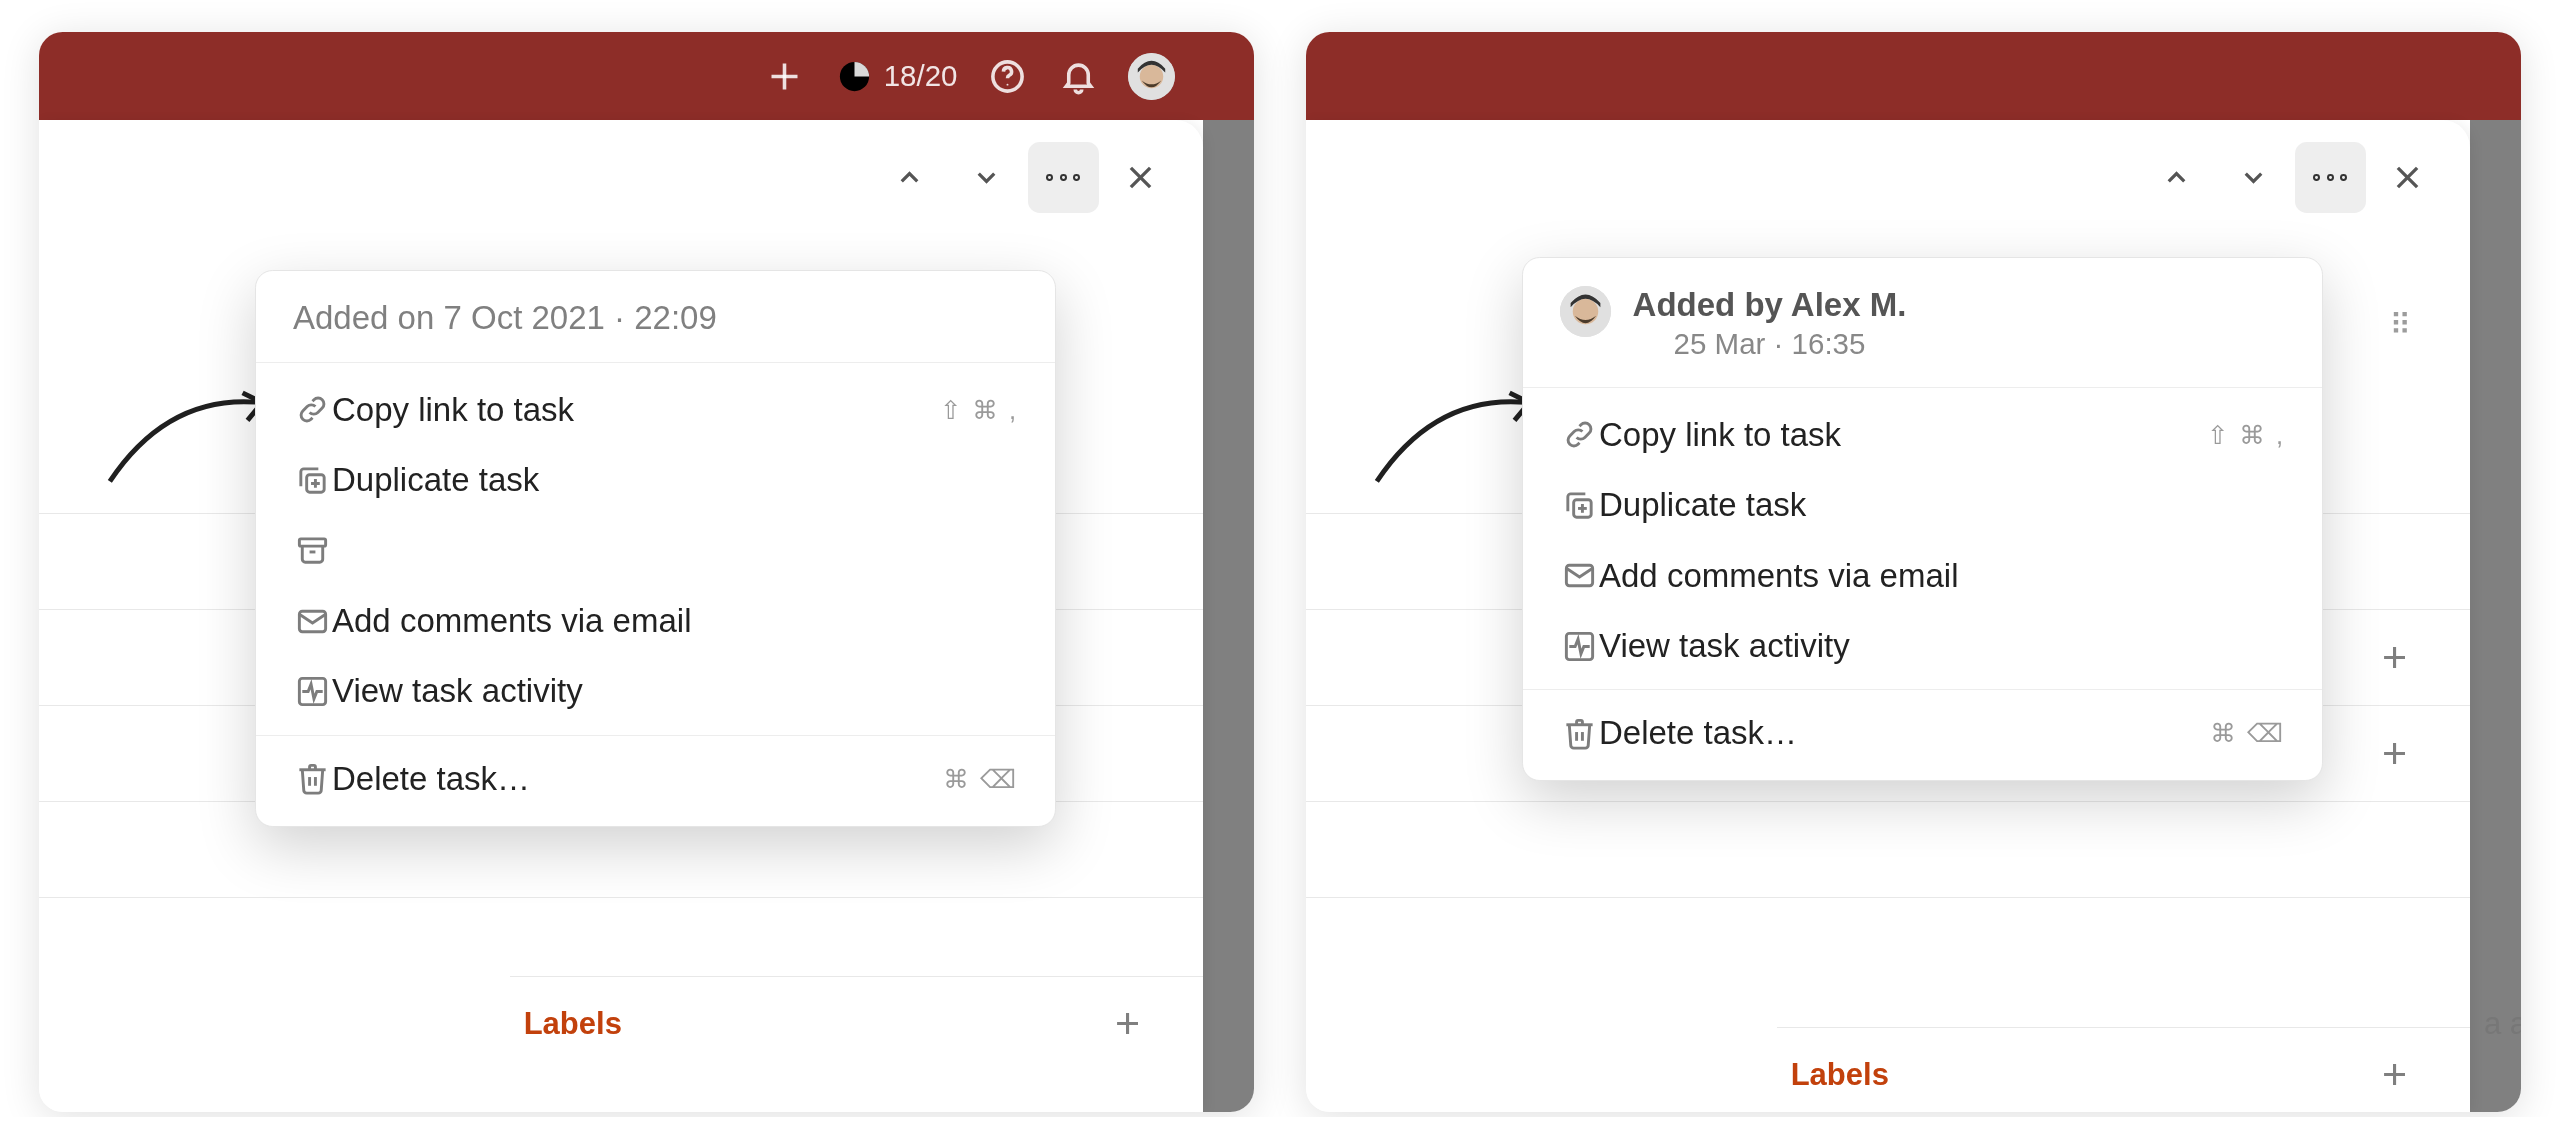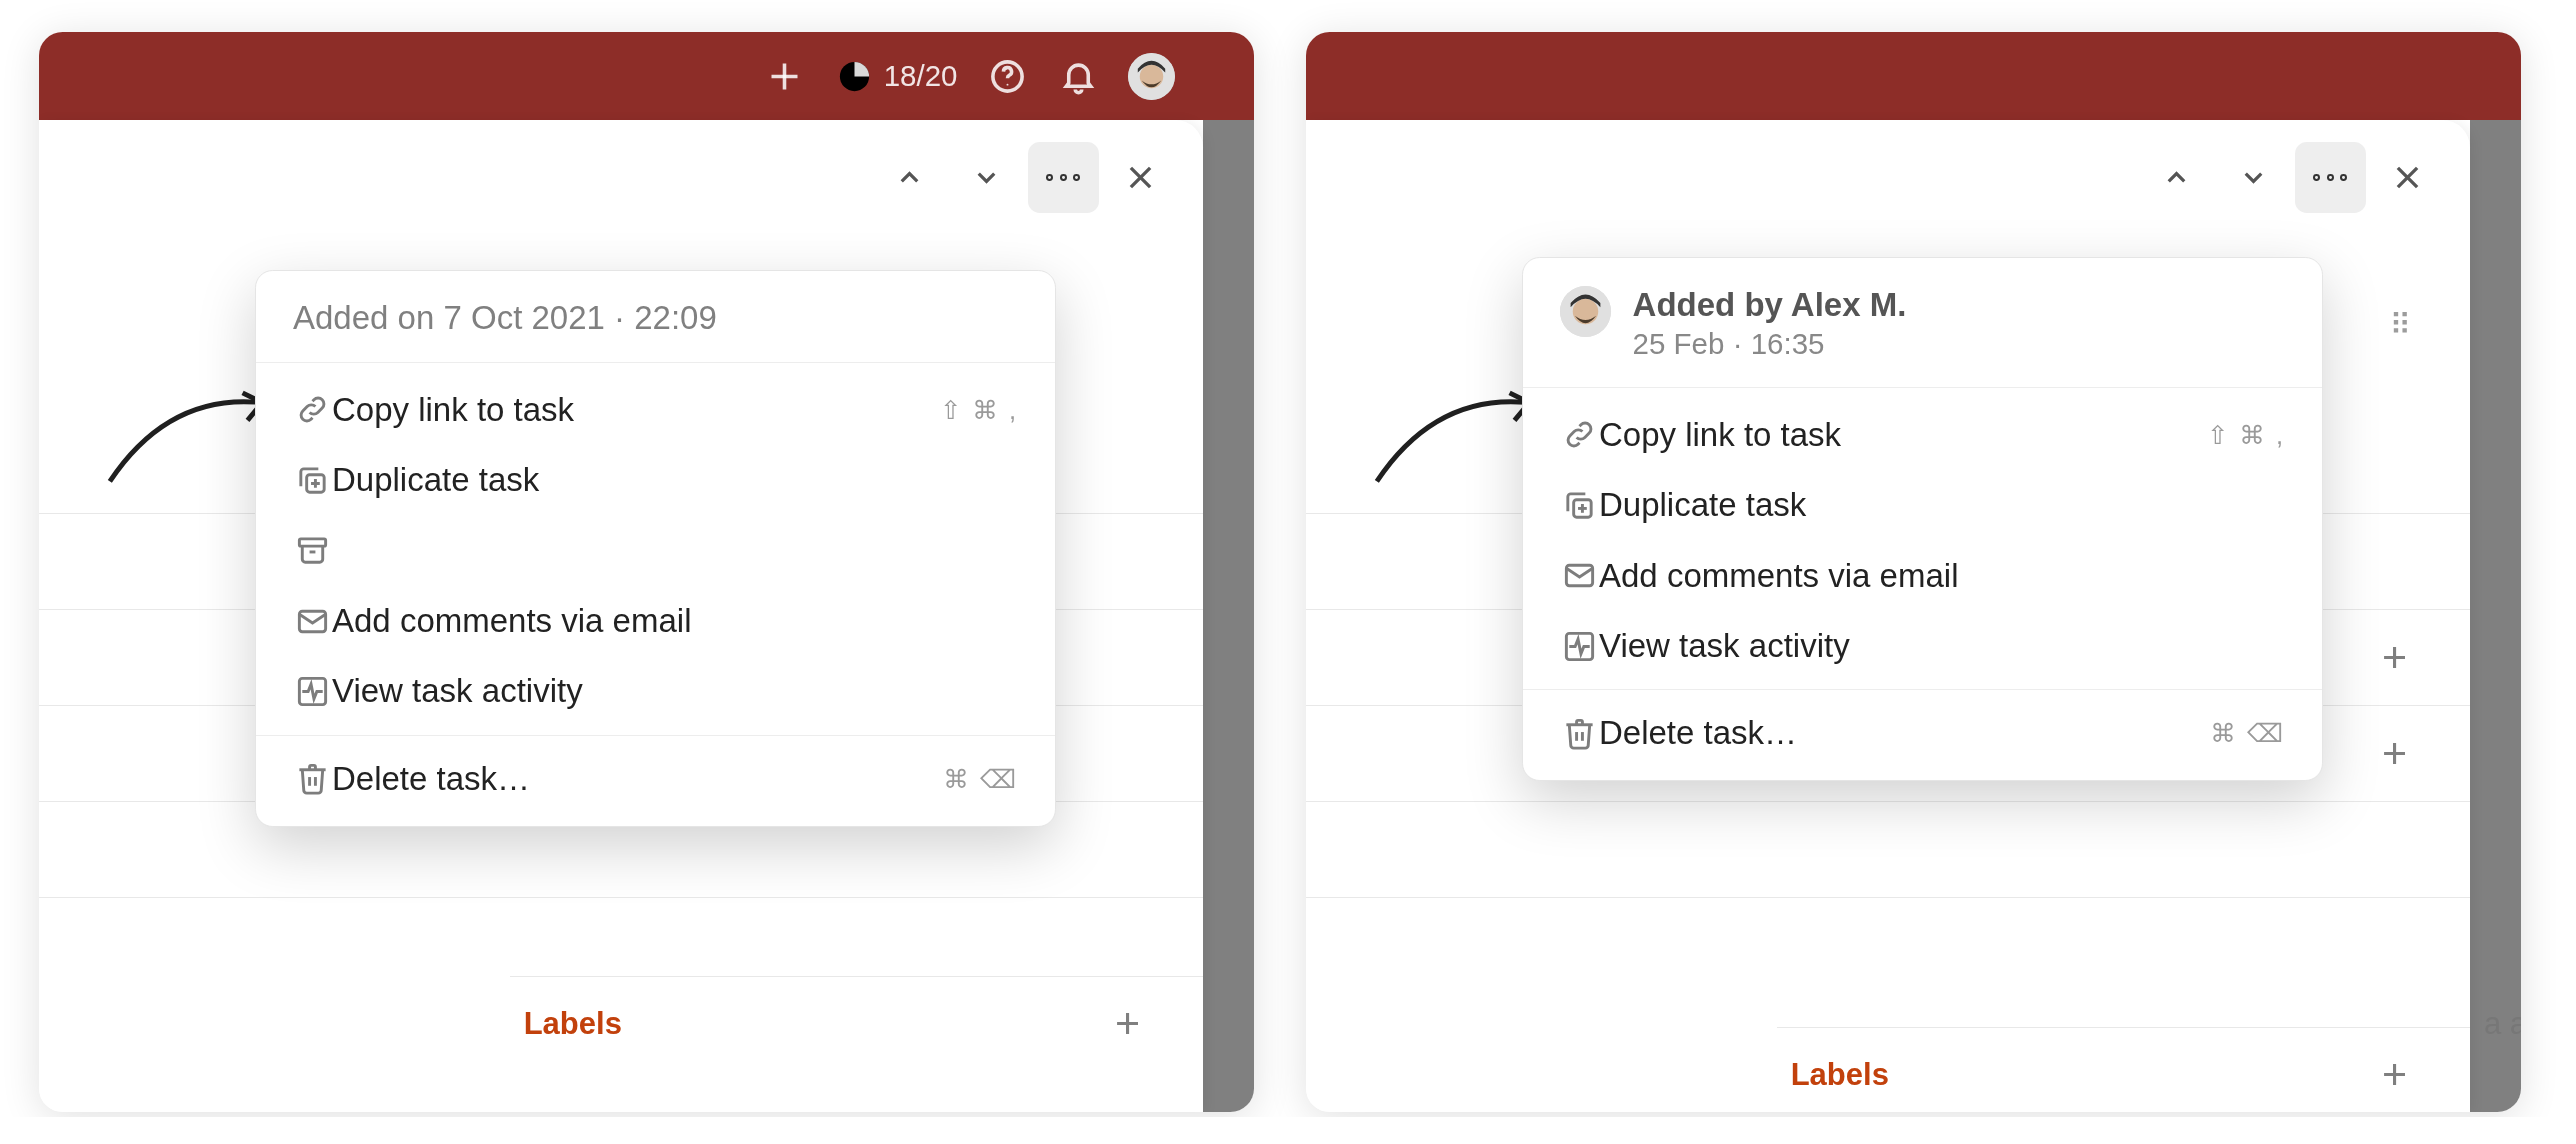--- a/index.html
+++ b/index.html
@@ -184,20 +184,21 @@
   }
   .menu-header-simple {
     font-size: 33px;
     color: #808080;
     font-weight: 400;
   }
   .menu-header-withuser {
     display: flex;
     gap: 21.6px;
     align-items: flex-start;
+    text-align: center;
   }
   .menu-avatar {
     width: 51px; height: 51px;
     border-radius: 50%;
     background: #ddd;
     flex-shrink: 0;
     display: flex; align-items: center; justify-content: center;
   }
   .menu-added-by {
     font-size: 33px;
@@ -480,21 +481,21 @@
             <div class="menu-avatar">
               <svg class="avatar-svg" width="51" height="51" viewBox="0 0 48 48">
                 <circle class="bg" cx="24" cy="24" r="24"></circle>
                 <circle class="face" cx="24" cy="24" r="12"></circle>
                 <path class="cap" d="M10 20 Q24 4 38 20 L38 16 Q24 0 10 16 Z"></path>
                 <path class="beard" d="M14 28 Q24 42 34 28 Q24 36 14 28 Z"></path>
               </svg>
             </div>
             <div>
               <div class="menu-added-by">Added by Alex M.</div>
-              <div class="menu-added-date">25 Feb · 16:35</div>
+              <div class="menu-added-date">25 Mar · 16:35</div>
             </div>
           </div>
         </div>
         <div class="menu-items">
           <div class="menu-item">
             <span class="mi-icon">
               <svg width="35" height="35" viewBox="0 0 24 24">
                   <path d="M10 14a4 4 0 0 0 5.66 0l3-3a4 4 0 1 0-5.66-5.66l-1 1"></path>
                   <path d="M14 10a4 4 0 0 0-5.66 0l-3 3a4 4 0 1 0 5.66 5.66l1-1"></path>
                 </svg>

